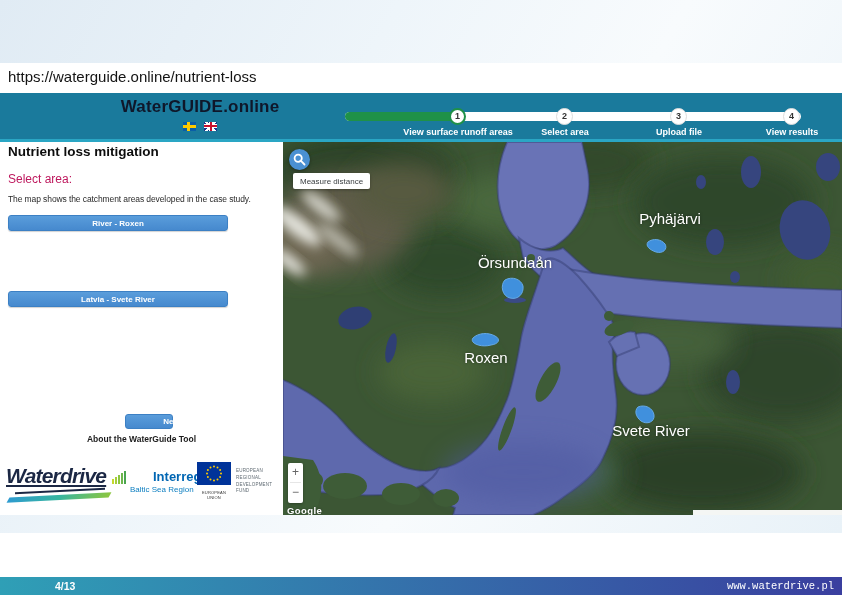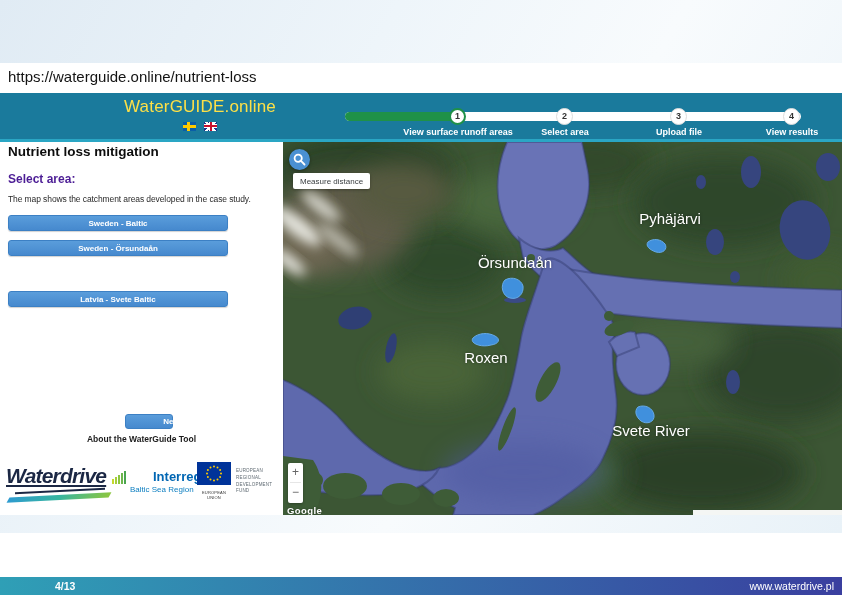--- a/index.html
+++ b/index.html
@@ -9,21 +9,21 @@
     background:linear-gradient(120deg,#e0ebf4 0%,#eef5fa 35%,#f8fbfd 60%,#e9f2f8 100%); }
 
   
   .url-band { position:absolute; left:0; top:63px; width:842px; height:30px; background:#ffffff; }
   .url-text { position:absolute; left:8px; top:5px; font-size:15px; color:#141414; }
 
   
   .header { position:absolute; left:0; top:93px; width:842px; height:46px; background:#1a7a9c; }
   .header-strip { position:absolute; left:0; top:139px; width:842px; height:3px; background:#2aa6c4; }
   .header-title { position:absolute; left:100px; top:4px; width:200px; text-align:center;
-    font-size:17px; font-weight:normal; color:#fde047; letter-spacing:.2px; }
+    font-size:17px; font-weight:bold; color:#0f172a; letter-spacing:.2px; }
   .flags { position:absolute; left:100px; top:29px; width:200px; text-align:center; }
   .flag { display:inline-block; width:13px; height:9px; margin:0 2px; vertical-align:top; }
   .flag-se { background-color:#0a5ea8;
     background-image: linear-gradient(to bottom, transparent 3px, #fecb00 3px, #fecb00 6px, transparent 6px),
                       linear-gradient(to right, transparent 4px, #fecb00 4px, #fecb00 7px, transparent 7px); }
   .flag-uk { background-color:#20348c;
     background-image:
       linear-gradient(to bottom, transparent 3.5px, #c8102e 3.5px, #c8102e 5.5px, transparent 5.5px),
       linear-gradient(to right, transparent 5.5px, #c8102e 5.5px, #c8102e 7.5px, transparent 7.5px),
       linear-gradient(to bottom, transparent 2.5px, #ffffff 2.5px, #ffffff 6.5px, transparent 6.5px),
@@ -41,21 +41,21 @@
     line-height:15px; border:1px solid #dcdcdc; }
   .step-circle.active { border:2px solid #1f9148; line-height:13px; }
   .c1{left:449px;} .c2{left:556px;} .c3{left:670px;} .c4{left:783px;}
   .step-label { position:absolute; top:34px; width:140px; text-align:center;
     font-size:9px; font-weight:bold; color:#ffffff; }
   .l1{left:388px;} .l2{left:495px;} .l3{left:609px;} .l4{left:722px;}
 
   
   .sidebar { position:absolute; left:0; top:142px; width:283px; height:373px; background:#ffffff; }
   .sb-title { position:absolute; left:8px; top:2px; font-size:13.5px; font-weight:bold; color:#0d0d0d; }
-  .sb-select { position:absolute; left:8px; top:30px; font-size:12px; font-weight:bold; color:#4c1d95; }
+  .sb-select { position:absolute; left:8px; top:30px; font-size:12px; font-weight:normal; color:#be185d; }
   .sb-desc { position:absolute; left:8px; top:52px; font-size:8.5px; color:#2a2a2a; white-space:nowrap; letter-spacing:-.1px; }
   .area-btn { position:absolute; left:8px; width:220px; height:16px; display:flex;
     align-items:center; justify-content:center; font-size:8px; font-weight:bold; color:#ffffff;
     background:linear-gradient(#5a9ddb,#4689ce); border:1px solid #3c80c4; border-radius:3px;
     box-shadow:0 1px 1px rgba(0,0,0,.18); cursor:pointer; }
   .b1{top:73px;} .b2{top:98px;} .b3{top:124px;} .b4{top:149px;}
   .next-btn { position:absolute; left:125px; top:272px; width:32px; height:15px; display:flex;
     align-items:center; justify-content:center; font-size:8px; font-weight:bold; color:#ffffff;
     background:linear-gradient(#5a9ddb,#4689ce); border:1px solid #3c80c4; border-radius:3px; cursor:pointer;padding-left:46px; }
   .about-link { position:absolute; left:0; top:292px; width:283px; text-align:center;
@@ -102,21 +102,21 @@
   .zoom-ctrl .zdiv { height:1px; background:#e6e6e6; margin:0 2px; }
   .zoom-ctrl .zbtn:first-child { height:19px; }
   .g-logo { position:absolute; left:4px; top:363px; font-size:9.5px; font-weight:bold;
     color:#ffffff; letter-spacing:.4px; text-shadow:0 0 2px rgba(0,0,0,.4); }
   .attr-strip { position:absolute; left:410px; top:368px; width:149px; height:5px; background:rgba(255,255,255,.95); }
 
   
   .footer { position:absolute; left:0; top:577px; width:842px; height:18px;
     background:linear-gradient(90deg,#2f9fb6,#3a3f9f); color:#ffffff; }
   .footer-page { position:absolute; left:55px; top:0; line-height:18px; font-size:10.5px; font-weight:bold; }
-  .footer-site { position:absolute; right:8px; top:0; line-height:18px; font-size:10.5px; }
+  .footer-site { position:absolute; right:8px; top:0; line-height:18px; font-size:10.5px;font-family:Liberation Mono, monospace; }
 </style>
 </head>
 <body>
 
 <div class="slide">
 
   <div class="url-band">
     <div class="url-text">https://waterguide.online/nutrient-loss</div>
   </div>
 
@@ -137,23 +137,22 @@
     <div class="step-label l2">Select area</div>
     <div class="step-label l3">Upload file</div>
     <div class="step-label l4">View results</div>
   </div>
   <div class="header-strip"></div>
 
   <div class="sidebar">
     <div class="sb-title">Nutrient loss mitigation</div>
     <div class="sb-select">Select area:</div>
     <div class="sb-desc">The map shows the catchment areas developed in the case study.</div>
-    <div class="area-btn b1">Sweden - Baltic</div>
-    <div class="area-btn b2">Sweden - Örsundaån</div>
-    <div class="area-btn b4">Latvia - Svete Baltic</div>
+    <div class="area-btn b1">River - Roxen</div>
+    <div class="area-btn b4">Latvia - Svete River</div>
     <div class="next-btn">Next</div>
     <div class="about-link">About the WaterGuide Tool</div>
 
     <div class="logos">
       <div class="wd">
         <div class="wd-text">Waterdrive</div>
         <div class="wd-line"></div>
         <div class="wd-swoosh"></div>
       </div>
       <div class="interreg">

